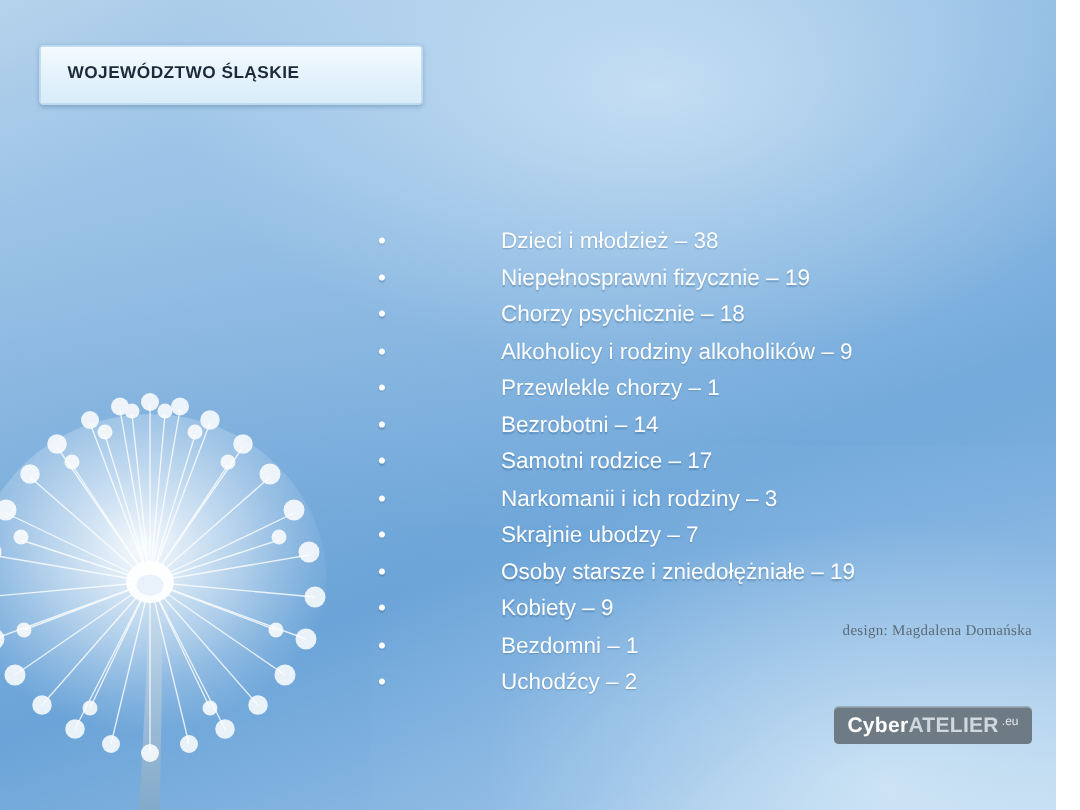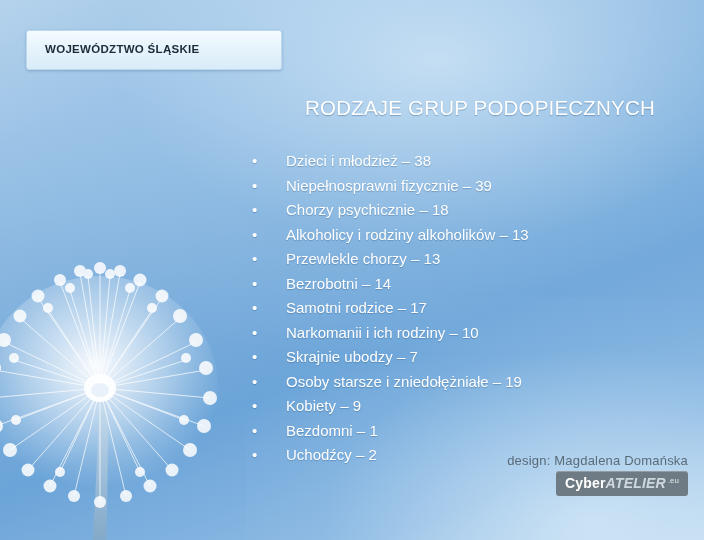--- a/index.html
+++ b/index.html
@@ -105,55 +105,57 @@
   .bullet {
     width: 34px;
     flex: 0 0 34px;
     text-align: left;
     font-size: 15px;
     line-height: 21px;
   }
   .item-text {
     flex: 1 1 auto;
     white-space: nowrap;
+    margin-left: 48px;
   }
 
   
   .credit {
     position: absolute;
     right: 16px;
     bottom: 44px;
     text-align: right;
   }
   .credit-line {
-    font-size: 13px;
+    font-size: 10px;
     color: #5a6b78;
     letter-spacing: 0.2px;
     margin-bottom: 3px;
+    font-family: Liberation Serif, serif;
   }
   .credit-logo {
     display: inline-flex;
     align-items: center;
     background: #6f7b84;
     border-radius: 3px;
     padding: 4px 9px 5px 9px;
     box-shadow: inset 0 1px 0 rgba(255,255,255,0.25);
+    margin-top: 42px;
   }
   .credit-logo .cy {
     font-size: 14px;
     font-weight: bold;
     color: #ffffff;
     letter-spacing: 0.2px;
   }
   .credit-logo .at {
     font-size: 14px;
     font-weight: bold;
     color: #cfd8de;
     letter-spacing: 0.2px;
-    font-style: italic;
   }
   .credit-logo .eu {
     font-size: 8px;
     color: #e3e9ed;
     margin-left: 2px;
     align-self: flex-start;
     margin-top: 1px;
   }
 </style>
 </head>
@@ -269,54 +271,53 @@
 
       <ellipse cx="120" cy="268" rx="16" ry="14" fill="#ffffff" opacity="0.9"></ellipse>
       <ellipse cx="120" cy="270" rx="9" ry="7" fill="#e7f1fa" opacity="0.9"></ellipse>
     </svg>
   </div>
 
   <div class="badge">
     <div class="badge-text">WOJEWÓDZTWO ŚLĄSKIE</div>
   </div>
 
-  <div class="title">RODZAJE GRUP PODOPIECZNYCH</div>
 
   <div class="list">
     <div class="list-item">
       <span class="bullet">•</span>
       <span class="item-text">Dzieci i młodzież – 38</span>
     </div>
     <div class="list-item">
       <span class="bullet">•</span>
-      <span class="item-text">Niepełnosprawni fizycznie – 39</span>
+      <span class="item-text">Niepełnosprawni fizycznie – 19</span>
     </div>
     <div class="list-item">
       <span class="bullet">•</span>
       <span class="item-text">Chorzy psychicznie – 18</span>
     </div>
     <div class="list-item">
       <span class="bullet">•</span>
-      <span class="item-text">Alkoholicy i rodziny alkoholików – 13</span>
-    </div>
-    <div class="list-item">
-      <span class="bullet">•</span>
-      <span class="item-text">Przewlekle chorzy – 13</span>
+      <span class="item-text">Alkoholicy i rodziny alkoholików – 9</span>
+    </div>
+    <div class="list-item">
+      <span class="bullet">•</span>
+      <span class="item-text">Przewlekle chorzy – 1</span>
     </div>
     <div class="list-item">
       <span class="bullet">•</span>
       <span class="item-text">Bezrobotni – 14</span>
     </div>
     <div class="list-item">
       <span class="bullet">•</span>
       <span class="item-text">Samotni rodzice – 17</span>
     </div>
     <div class="list-item">
       <span class="bullet">•</span>
-      <span class="item-text">Narkomanii i ich rodziny – 10</span>
+      <span class="item-text">Narkomanii i ich rodziny – 3</span>
     </div>
     <div class="list-item">
       <span class="bullet">•</span>
       <span class="item-text">Skrajnie ubodzy – 7</span>
     </div>
     <div class="list-item">
       <span class="bullet">•</span>
       <span class="item-text">Osoby starsze i zniedołężniałe – 19</span>
     </div>
     <div class="list-item">

